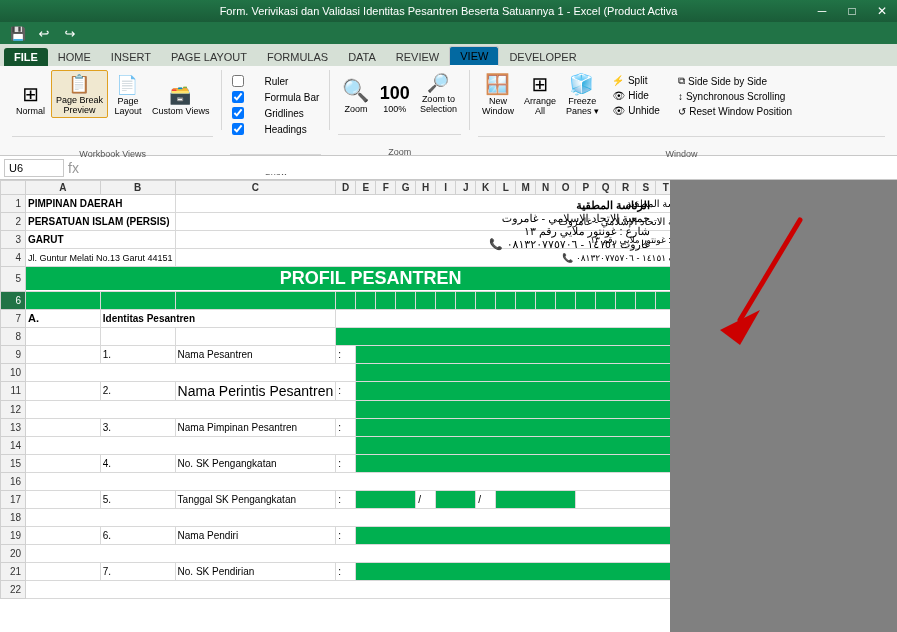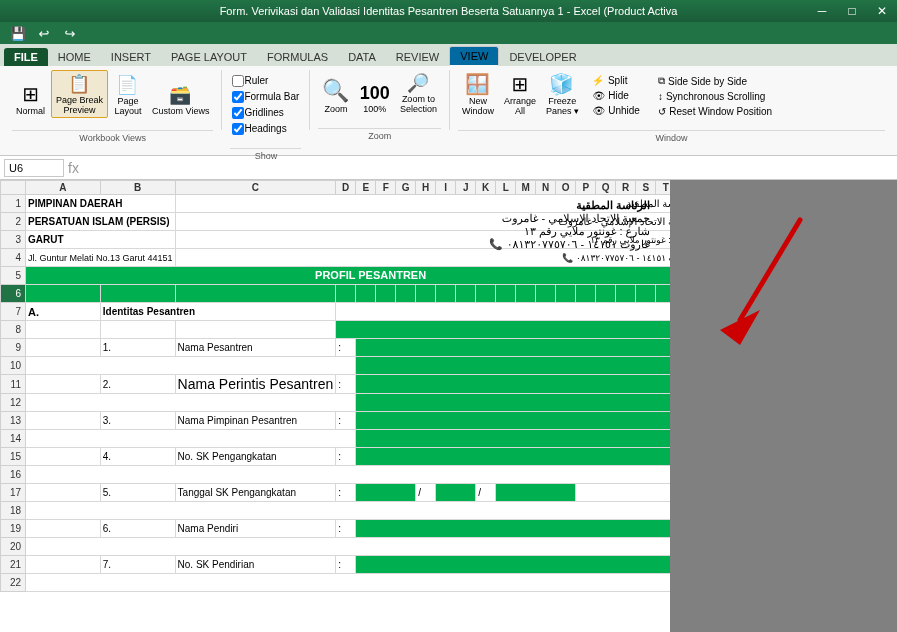--- a/index.html
+++ b/index.html
@@ -69,22 +69,22 @@
       align-items: center;
       padding: 1px 4px;
       cursor: pointer;
       gap: 3px;
       font-size: 10px;
     }
 
     
     .ribbon-check {
       display: flex;
-      align-items: flex-start;
-      gap: 0;
+      align-items: center;
+      gap: 20px;
       font-size: 10px;
       padding: 1px 2px;
       cursor: pointer;
     }
     .ribbon-check input { width: 12px; height: 12px; }
 
     
     #formula-bar {
       height: 24px;
       background: white;
@@ -185,22 +185,22 @@
       align-items: center;
       justify-content: center;
     }
 
     .ribbon-section-label {
       font-size: 9px;
       color: #555;
       text-align: center;
       width: 100%;
       border-top: 1px solid #d8d8d8;
-      padding-top: 2px;
-      margin-top: 12px;
+      padding-top: 12px;
+      margin-top: 18px;
     }
 
     .ribbon-tab-bar {
       height: 22px;
       background: #d6e0d6;
       display: flex;
       align-items: flex-end;
       padding-left: 4px;
     }
     .rtab {
@@ -466,21 +466,21 @@
 
         <tr>
           <td class="row-header">4</td>
           <td class="cell" colspan="2" style="font-size:9px;">Jl. Guntur Melati No.13  Garut 44151</td>
           <td class="cell" colspan="19" style="text-align:right;font-size:9px;direction:rtl;">غاروت ١٤١٥١ - ٠٨١٣٢٠٧٧٥٧٠٦ 📞</td>
           <td class="cell"></td>
         </tr>
 
         <tr>
           <td class="row-header">5</td>
-          <td class="cell merged-header" colspan="22" style="background:#00b050;color:white;font-weight:bold;font-size:11px;">PROFIL PESANTREN</td>
+          <td class="cell merged-header" colspan="22" style="background:#00b050;color:white;font-weight:bold;font-size:18px;">PROFIL PESANTREN</td>
         </tr>
 
         <tr>
           <td class="row-header active">6</td>
           <td class="cell cell-green"></td>
           <td class="cell cell-green"></td>
           <td class="cell cell-green"></td>
           <td class="cell cell-green"></td>
           <td class="cell cell-green"></td>
           <td class="cell cell-green"></td>

